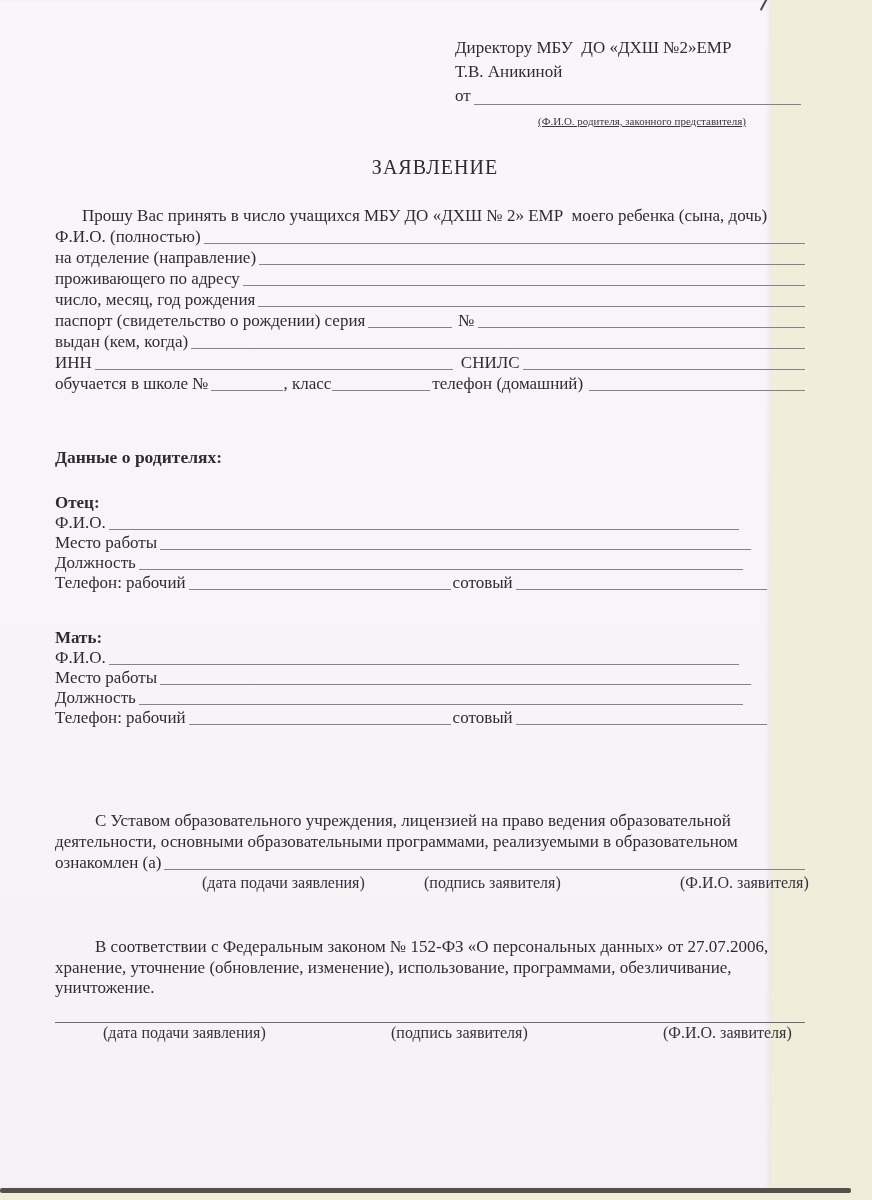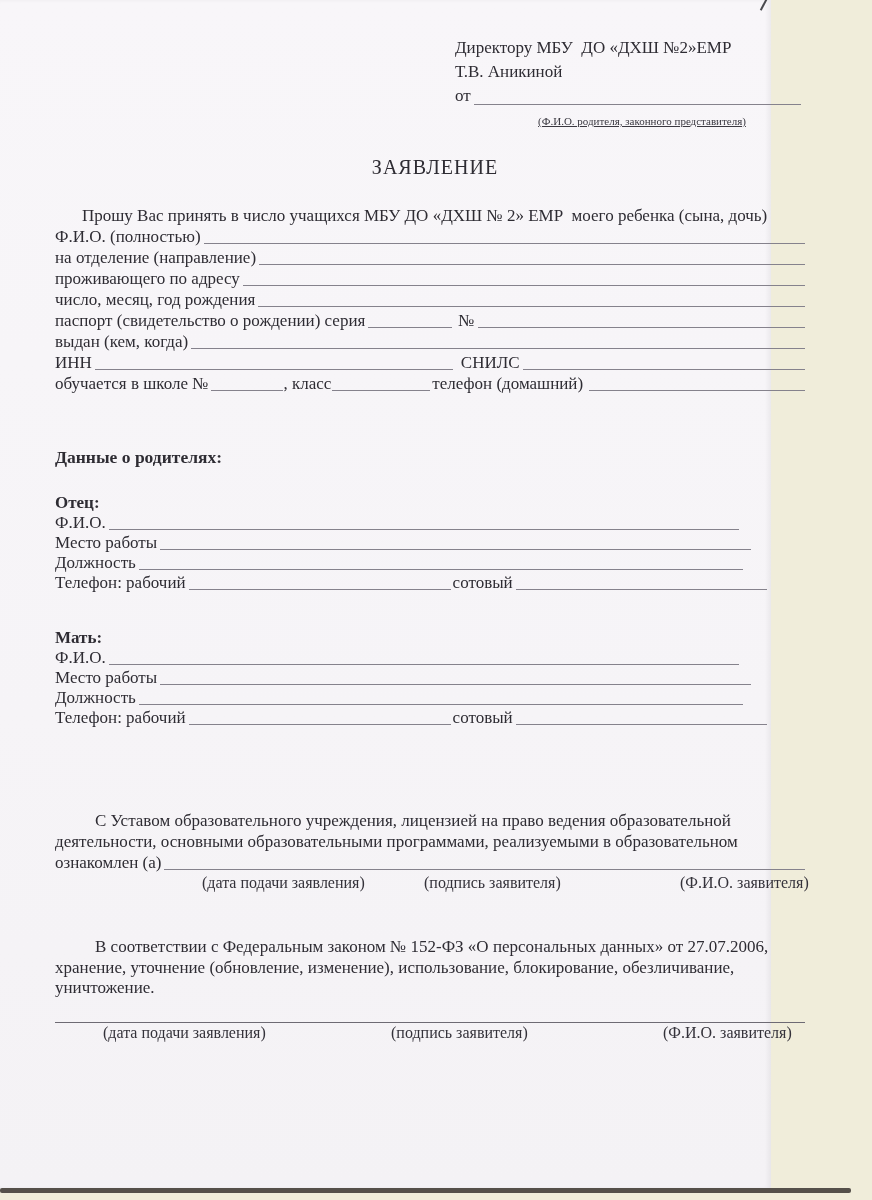--- a/index.html
+++ b/index.html
@@ -188,21 +188,21 @@
     </div>
     <div class="caps">
       <span class="cap" style="left:147px">(дата подачи заявления)</span>
       <span class="cap" style="left:369px">(подпись заявителя)</span>
       <span class="cap" style="left:625px">(Ф.И.О. заявителя)</span>
     </div>
   </div>
 
   <div class="block consent2">
     <div class="pline indent">В соответствии с Федеральным законом № 152-ФЗ «О персональных данных» от 27.07.2006,</div>
-    <div class="pline">хранение, уточнение (обновление, изменение), использование, блокирование, обезличивание,</div>
+    <div class="pline">хранение, уточнение (обновление, изменение), использование, программами, обезличивание,</div>
     <div class="pline">уничтожение.</div>
     <div class="full-line"></div>
     <div class="caps">
       <span class="cap" style="left:48px">(дата подачи заявления)</span>
       <span class="cap" style="left:336px">(подпись заявителя)</span>
       <span class="cap" style="left:608px">(Ф.И.О. заявителя)</span>
     </div>
   </div>
 
 </div>

